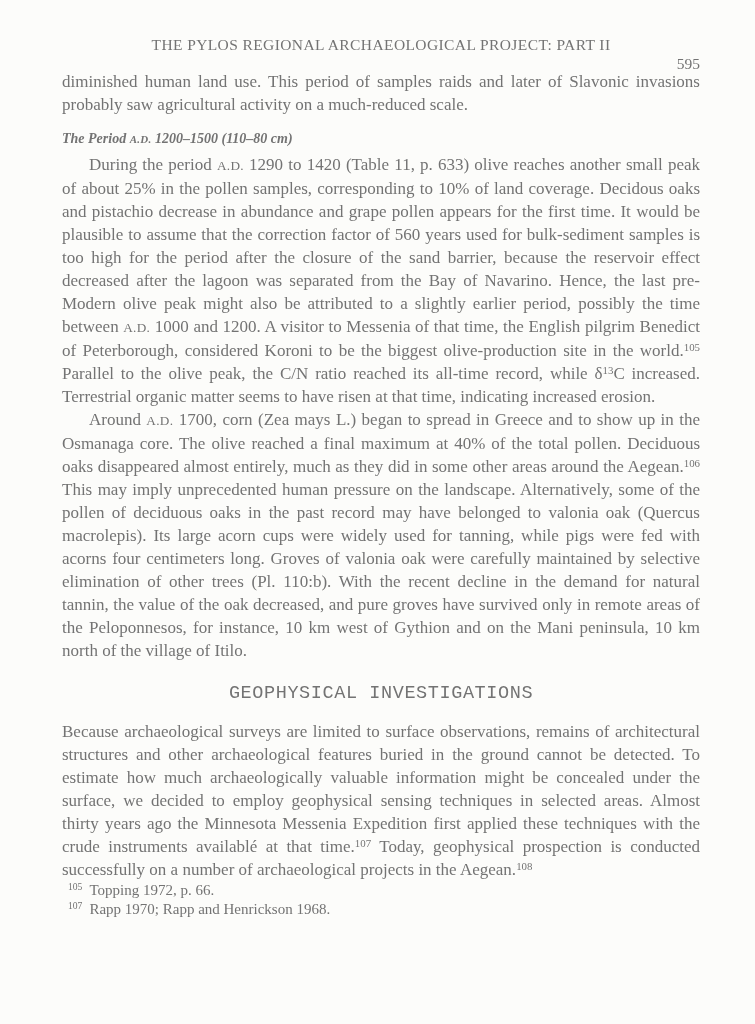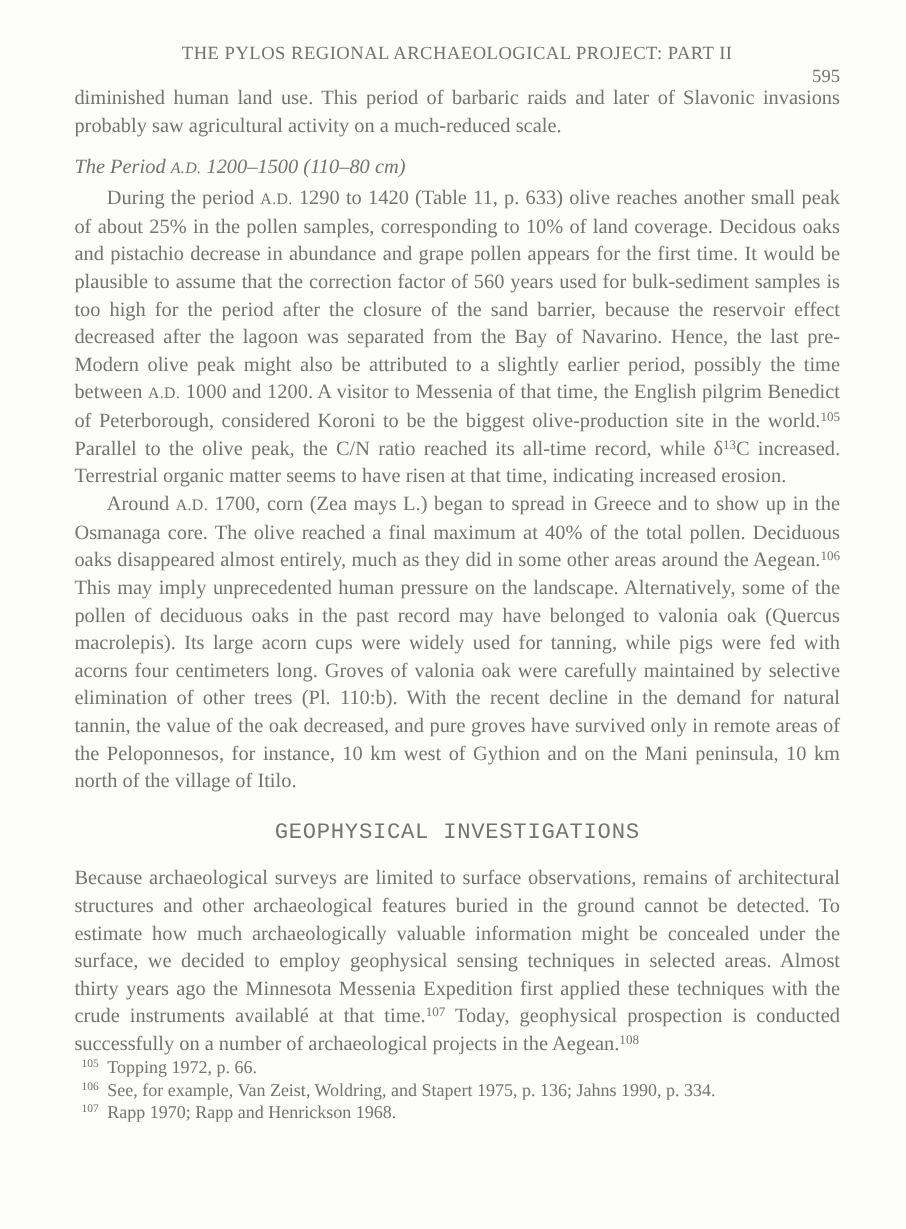--- a/index.html
+++ b/index.html
@@ -42,23 +42,23 @@
     margin: 0;
     font-size: 17px;
     line-height: 23px;
     text-align: justify;
     text-indent: 0;
     hyphens: none;
   }
   .paragraph.indent { text-indent: 27px; }
   .subheading {
     margin: 11px 0 2px 0;
-    font-size: 17px;
+    font-size: 14px;
     line-height: 23px;
-    font-weight: normal;
+    font-weight: bold;
     font-style: italic;
   }
   .section-heading {
     margin: 20px 0 15px 0;
     font-size: 18.5px;
     line-height: 23px;
     font-weight: normal;
     text-align: center;
     letter-spacing: 0.6px;
     font-family: Liberation Mono, monospace;
@@ -89,23 +89,22 @@
 </head>
 <body>
 
 <div class="page">
   <header class="running-head">
     <div class="rh-title">THE PYLOS REGIONAL ARCHAEOLOGICAL PROJECT: PART II</div>
     <div class="rh-page">595</div>
   </header>
 
   <main>
-      <p class="paragraph"><span>diminished human land use.  This period of barbaric raids and later of Slavonic invasions probably saw agricultural activity on a much-reduced scale.</span></p>
+      <p class="paragraph"><span>diminished human land use.  This period of samples raids and later of Slavonic invasions probably saw agricultural activity on a much-reduced scale.</span></p>
       <h3 class="subheading"><span>The Period </span><span class="sc">A.D.</span><span> 1200–1500 (110–80 cm)</span></h3>
       <p class="paragraph indent"><span>During the period </span><span class="sc">A.D.</span><span> 1290 to 1420 (Table 11, p. 633) olive reaches another small peak of about 25% in the pollen samples, corresponding to 10% of land coverage.  Decidous oaks and pistachio decrease in abundance and grape pollen appears for the first time.  It would be plausible to assume that the correction factor of 560 years used for bulk-sediment samples is too high for the period after the closure of the sand barrier, because the reservoir effect decreased after the lagoon was separated from the Bay of Navarino.  Hence, the last pre-Modern olive peak might also be attributed to a slightly earlier period, possibly the time between </span><span class="sc">A.D.</span><span> 1000 and 1200.  A visitor to Messenia of that time, the English pilgrim Benedict of Peterborough, considered Koroni to be the biggest olive-production site in the world.</span><span class="sup">105</span><span>  Parallel to the olive peak, the C/N ratio reached its all-time record, while δ</span><span class="sup">13</span><span>C increased.  Terrestrial organic matter seems to have risen at that time, indicating increased erosion.</span></p>
       <p class="paragraph indent"><span>Around </span><span class="sc">A.D.</span><span> 1700, corn (</span><span class="i">Zea mays</span><span> L.) began to spread in Greece and to show up in the Osmanaga core.  The olive reached a final maximum at 40% of the total pollen.  Deciduous oaks disappeared almost entirely, much as they did in some other areas around the Aegean.</span><span class="sup">106</span><span>  This may imply unprecedented human pressure on the landscape.  Alternatively, some of the pollen of deciduous oaks in the past record may have belonged to valonia oak (</span><span class="i">Quercus macrolepis</span><span>).  Its large acorn cups were widely used for tanning, while pigs were fed with acorns four centimeters long.  Groves of valonia oak were carefully maintained by selective elimination of other trees (Pl. 110:b).  With the recent decline in the demand for natural tannin, the value of the oak decreased, and pure groves have survived only in remote areas of the Peloponnesos, for instance, 10 km west of Gythion and on the Mani peninsula, 10 km north of the village of Itilo.</span></p>
       <h2 class="section-heading"><span>GEOPHYSICAL INVESTIGATIONS</span></h2>
       <p class="paragraph"><span>Because archaeological surveys are limited to surface observations, remains of architectural structures and other archaeological features buried in the ground cannot be detected.  To estimate how much archaeologically valuable information might be concealed under the surface, we decided to employ geophysical sensing techniques in selected areas.  Almost thirty years ago the Minnesota Messenia Expedition first applied these techniques with the crude instruments availablé at that time.</span><span class="sup">107</span><span>  Today, geophysical prospection is conducted successfully on a number of archaeological projects in the Aegean.</span><span class="sup">108</span></p>
       <p class="footnote"><span class="sup">105</span><span>Topping 1972, p. 66.</span></p>
-      <p class="footnote"><span class="sup">106</span><span>See, for example, Van Zeist, Woldring, and Stapert 1975, p. 136; Jahns 1990, p. 334.</span></p>
       <p class="footnote"><span class="sup">107</span><span>Rapp 1970; Rapp and Henrickson 1968.</span></p>
     </main>
 </div>
 
 </body></html>

